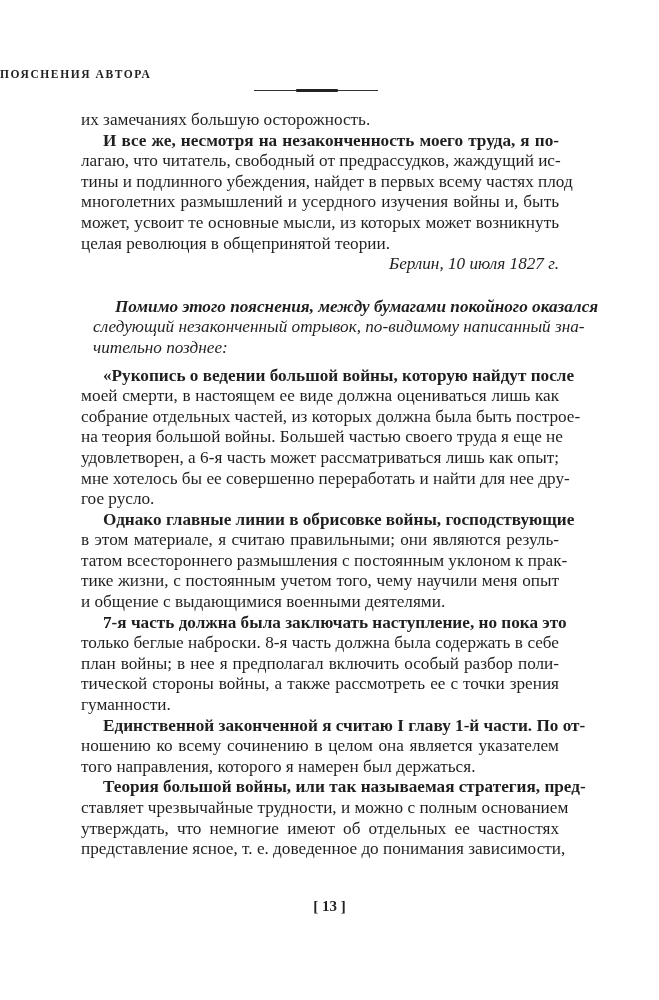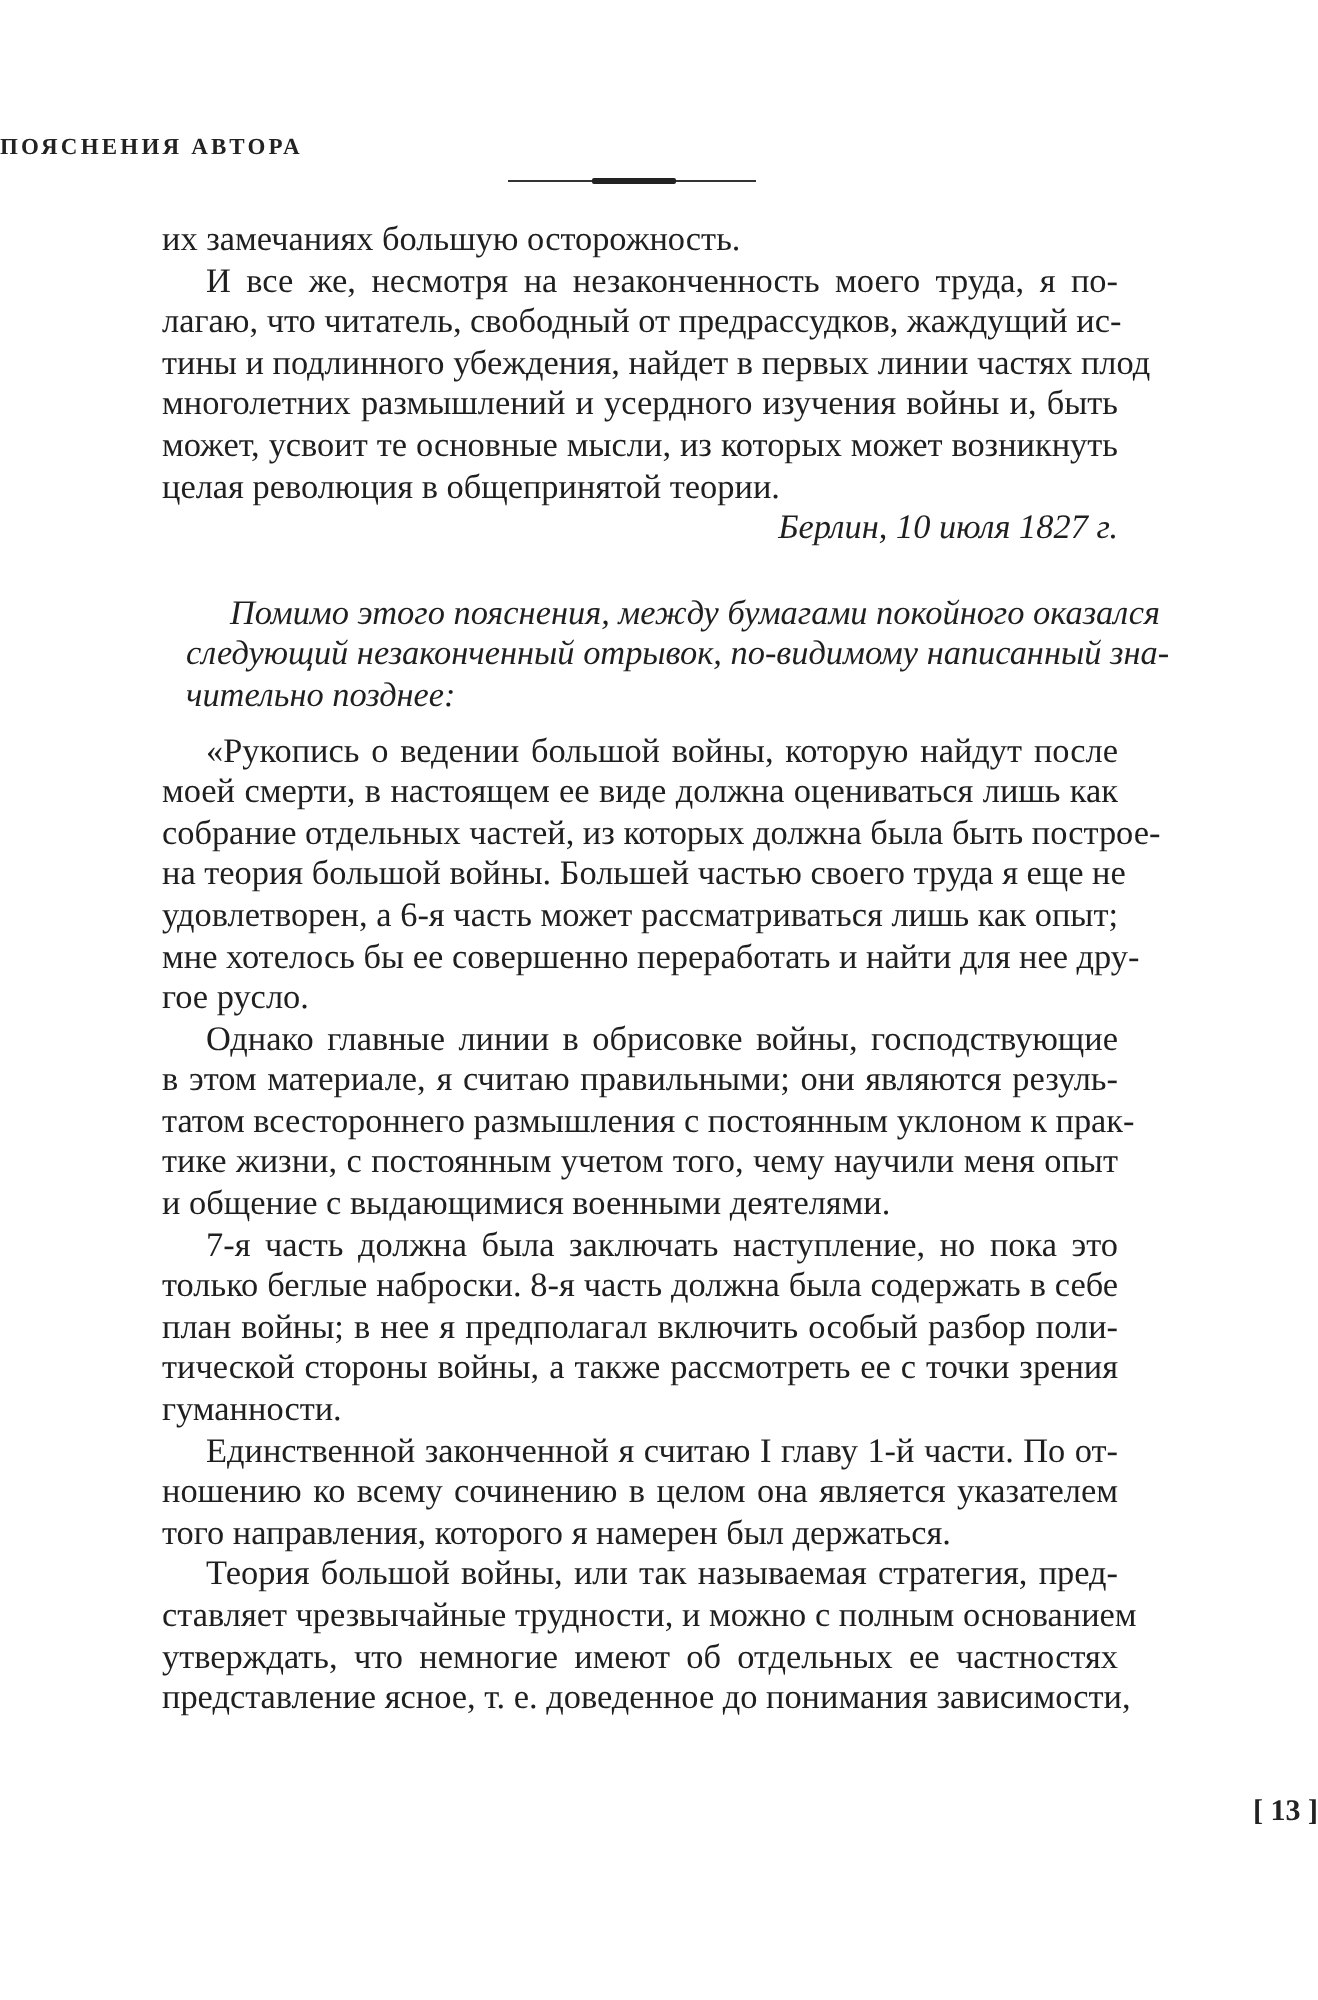--- a/index.html
+++ b/index.html
@@ -8,45 +8,45 @@
   .running-head { position: absolute; top: 68px; left: 0; width: 659px; text-align: left;
          font-family: "Liberation Serif", serif; font-weight: bold; font-size: 11.5px;
          letter-spacing: 1.6px; color: #222; }
   .rule { position: absolute; top: 90px; left: 254px; width: 124px; height: 1px; background: #333; }
   .rule-center { position: absolute; top: 89px; left: 296px; width: 42px; height: 3px; background: #222; border-radius: 1px; }
   .col { position: absolute; left: 81px; width: 478px; top: 110px; }
   .line { display: block; height: 20.6px; line-height: 20.6px; font-size: 15.2px;
           text-align: justify; text-align-last: justify; white-space: nowrap; overflow: visible;
           font-family: "Liberation Serif", serif; font-size: 17.2px; }
   .line.last { text-align-last: left; }
-  .line.indent { padding-left: 22px; box-sizing: border-box; }
+  .line.indent { padding-left: 22px; box-sizing: border-box; font-weight: bold; }
   .line.it { font-style: italic; margin-left: 12px; }
   .line.right { text-align: right; text-align-last: right; font-style: italic; }
   .gap-lg { height: 22px; }
   .gap-sm { height: 7px; }
-  .folio { position: absolute; top: 898px; left: 0; width: 659px; text-align: right;
+  .folio { position: absolute; top: 898px; left: 0; width: 659px; text-align: center;
            font-family: "Liberation Serif", serif; font-weight: bold; font-size: 15px; color: #222; }
 </style>
 </head>
 <body>
 
 <div class="running-head">ПОЯСНЕНИЯ АВТОРА</div>
 <div class="rule"></div>
 <div class="rule-center"></div>
 
 <div class="col">
 
   <div>
     <span class="line last">их замечаниях большую осторожность.</span>
   </div>
 
   <div>
     <span class="line indent">И все же, несмотря на незаконченность моего труда, я по-</span>
     <span class="line">лагаю, что читатель, свободный от предрассудков, жаждущий ис-</span>
-    <span class="line">тины и подлинного убеждения, найдет в первых линии частях плод</span>
+    <span class="line">тины и подлинного убеждения, найдет в первых всему частях плод</span>
     <span class="line">многолетних размышлений и усердного изучения войны и, быть</span>
     <span class="line">может, усвоит те основные мысли, из которых может возникнуть</span>
     <span class="line last">целая революция в общепринятой теории.</span>
   </div>
 
   <div>
     <span class="line right">Берлин, 10 июля 1827 г.</span>
   </div>
   <div class="gap-lg"></div>
 

